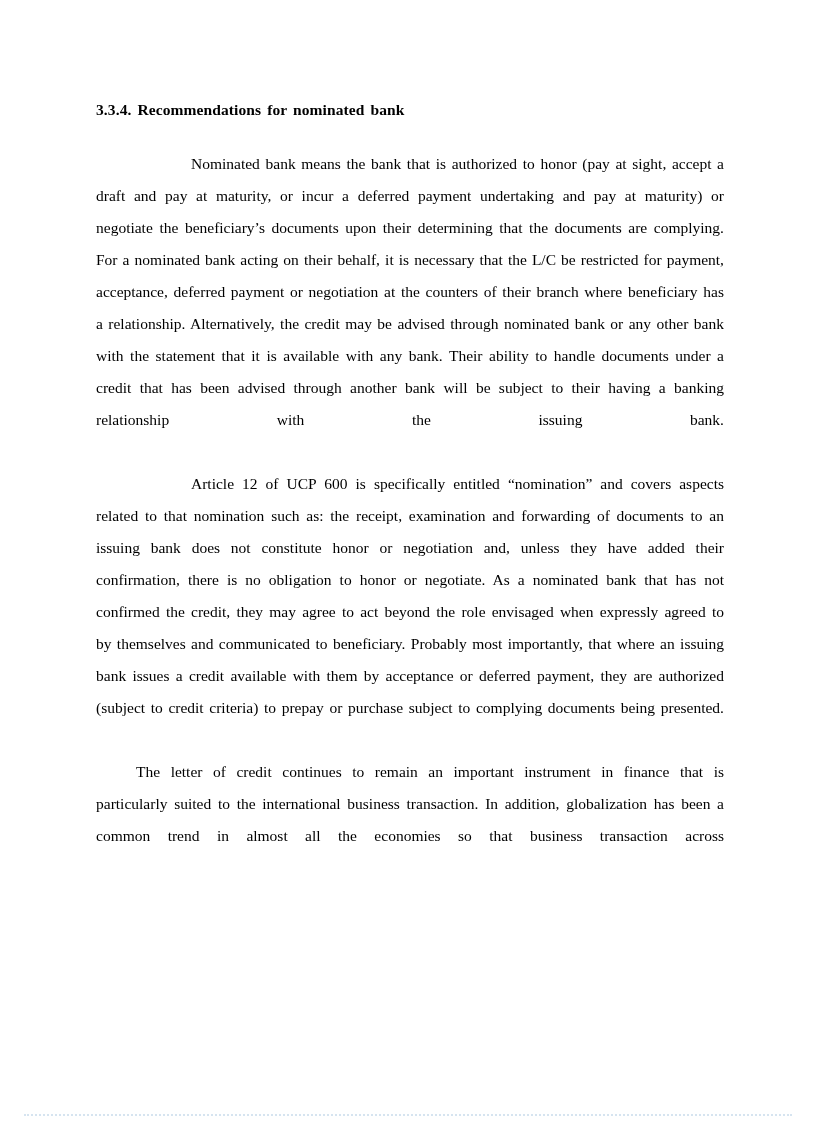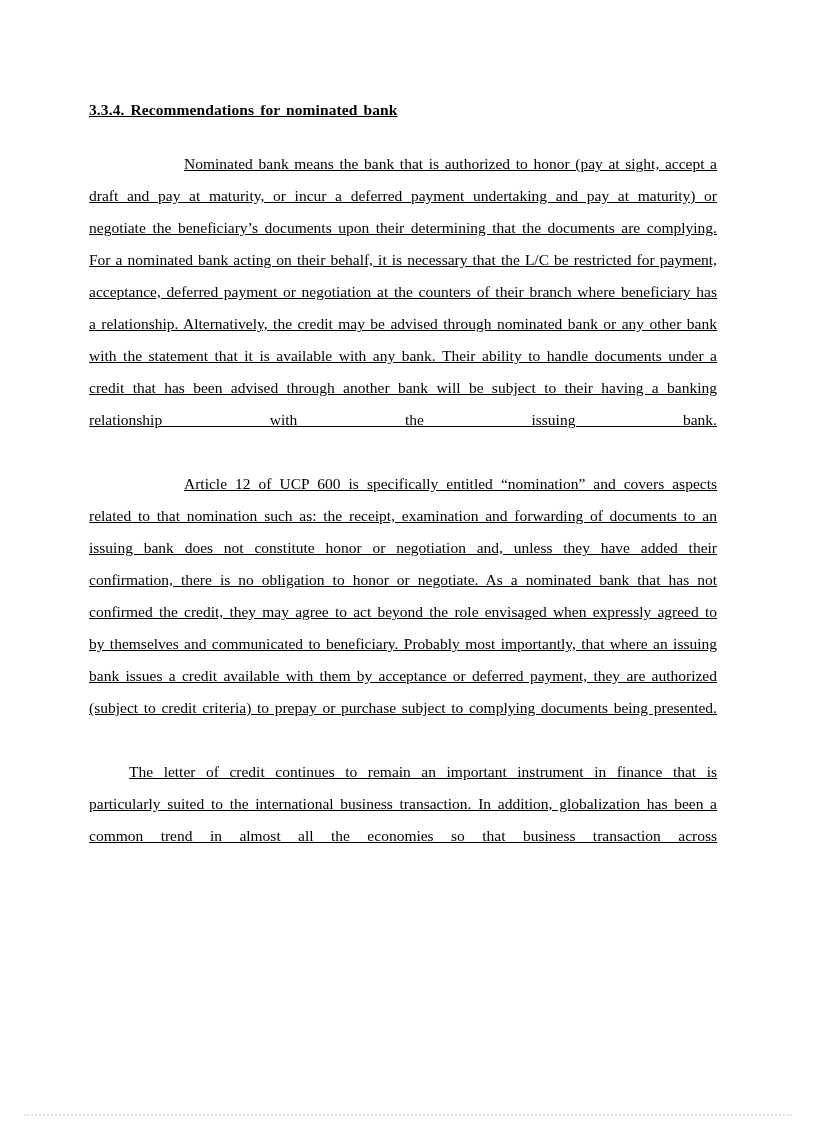--- a/index.html
+++ b/index.html
@@ -20,24 +20,23 @@
     position: absolute;
     left: 0;
     top: 0;
     width: 816px;
     height: 1123px;
     background: #ffffff;
   }
 
   .content {
     position: absolute;
-    left: 89px;
+    left: 96px;
     top: 100px;
     width: 628px;
-    text-decoration: underline;
   }
 
   
   .section-heading {
     font-size: 15.5px;
     font-weight: bold;
     letter-spacing: 0.1px;
     margin: 0 0 28px 0;
     line-height: 1.3;
     text-align: left;

